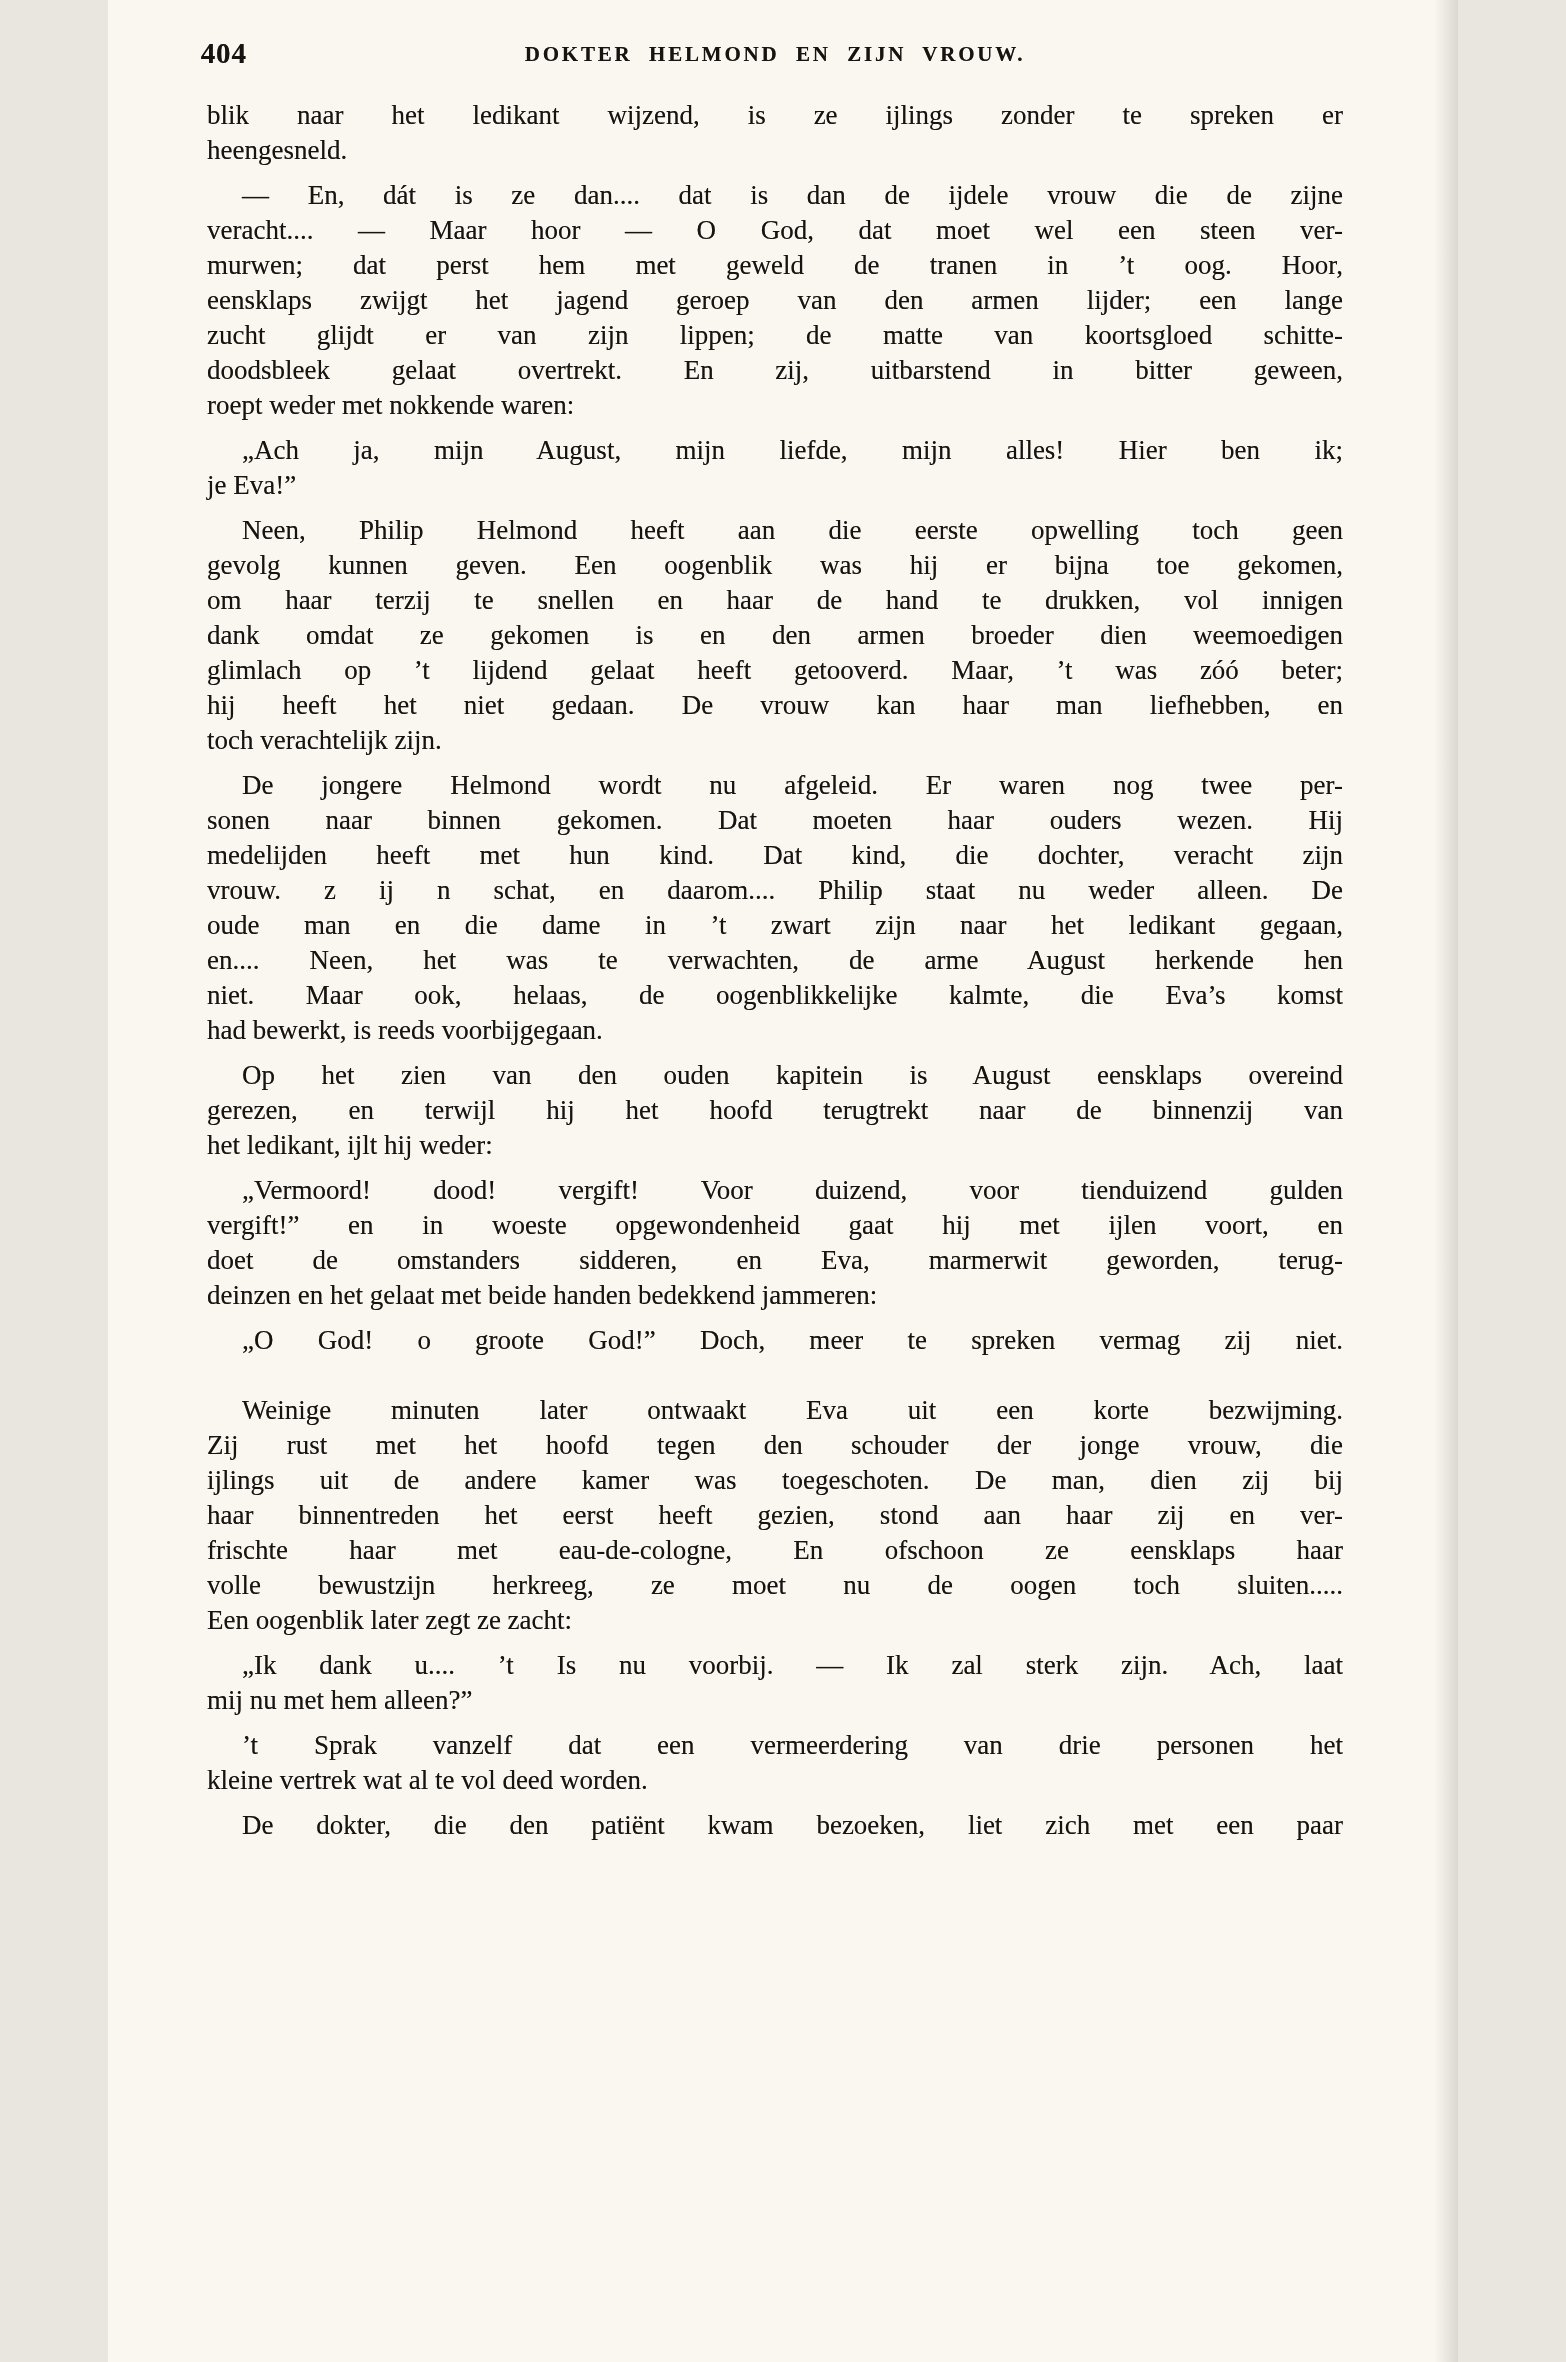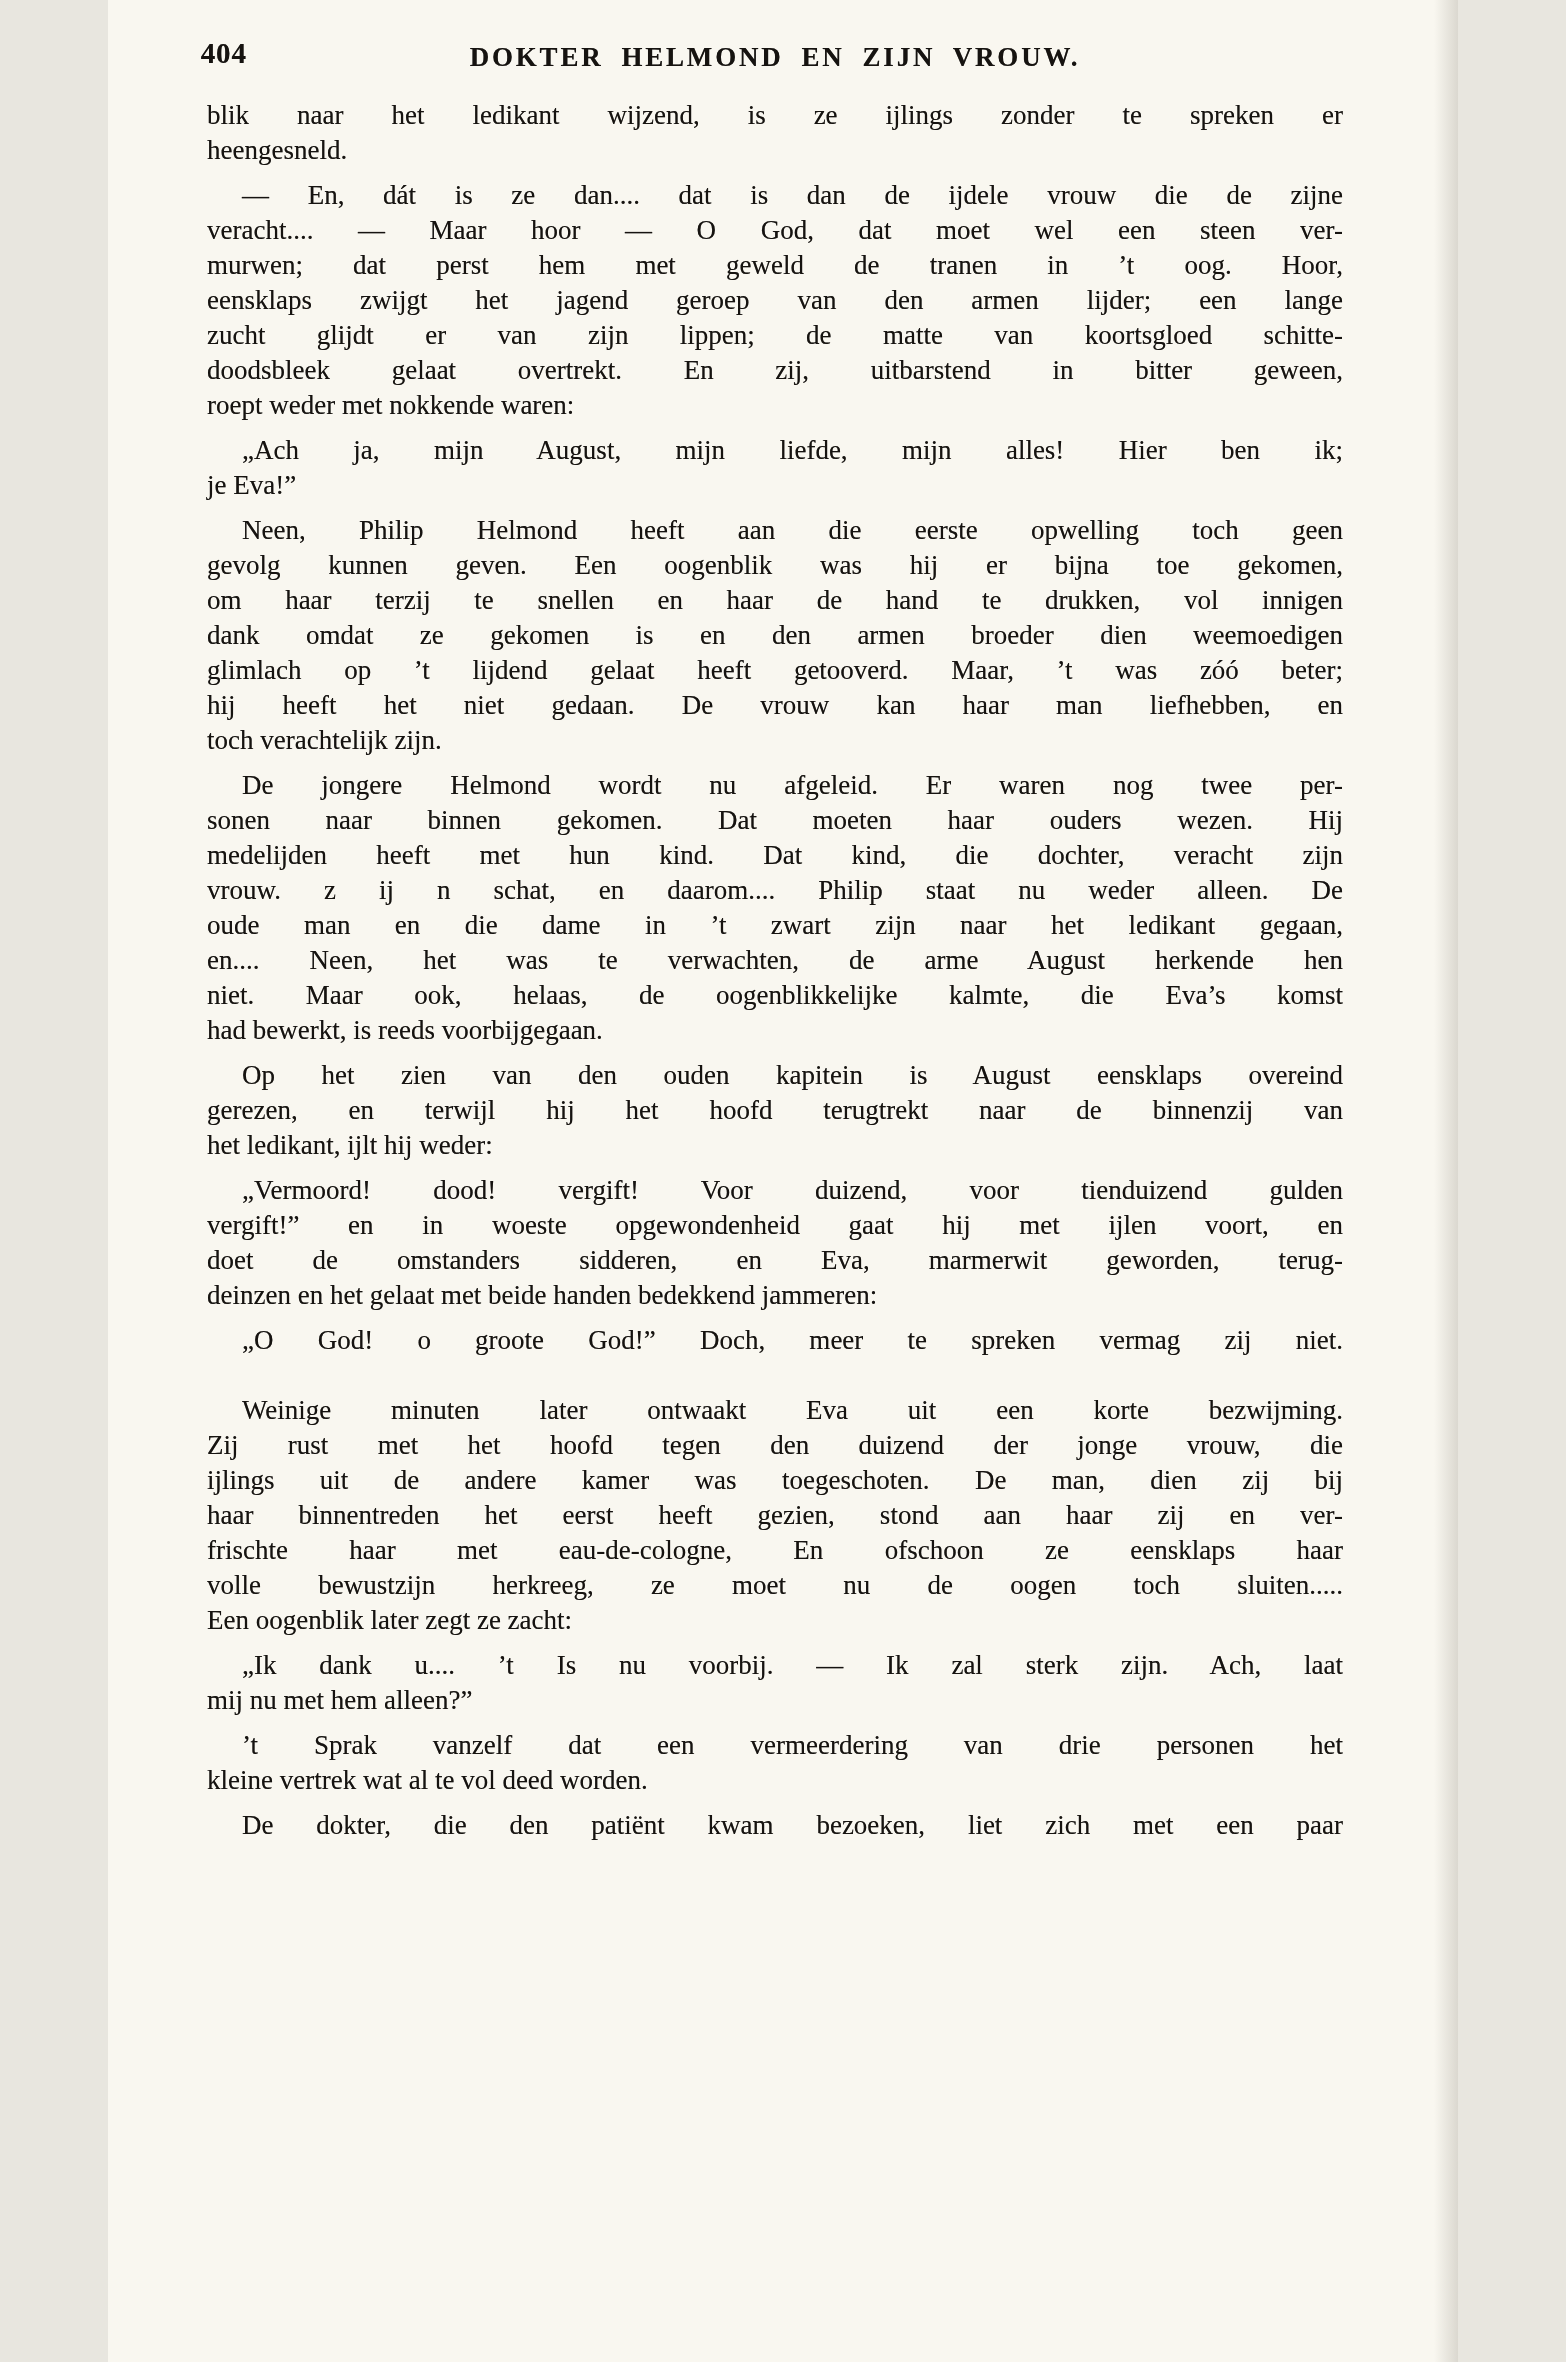--- a/index.html
+++ b/index.html
@@ -39,21 +39,21 @@
     left: 3.7px;
     top: 0;
     font-size: 29px;
     font-weight: bold;
     letter-spacing: 0.9px;
     text-shadow: 0 0 0.5px rgba(0,0,0,0.55);
   }
   .running-title {
     display: block;
     text-align: center;
-    font-size: 27px;
+    font-size: 21px;
     font-weight: bold;
     letter-spacing: 2.8px;
     word-spacing: 8.4px;
     padding-top: 4.7px;
     text-shadow: 0 0 0.4px rgba(0,0,0,0.5);
   }
   .text-block {
     position: relative;
     font-size: 27px;
     line-height: 35px;
@@ -150,21 +150,21 @@
         <div class="line indent">„Vermoord! dood! vergift! Voor duizend, voor tienduizend gulden</div>
         <div class="line">vergift!” en in woeste opgewondenheid gaat hij met ijlen voort, en</div>
         <div class="line">doet de omstanders sidderen, en Eva, marmerwit geworden, terug-</div>
         <div class="line last">deinzen en het gelaat met beide handen bedekkend jammeren:</div>
       </div>
       <div class="paragraph">
         <div class="line indent">„O God! o groote God!” Doch, meer te spreken vermag zij niet.</div>
       </div>
       <div class="paragraph gap-before">
         <div class="line indent">Weinige minuten later ontwaakt Eva uit een korte bezwijming.</div>
-        <div class="line">Zij rust met het hoofd tegen den duizend der jonge vrouw, die</div>
+        <div class="line">Zij rust met het hoofd tegen den schouder der jonge vrouw, die</div>
         <div class="line">ijlings uit de andere kamer was toegeschoten. De man, dien zij bij</div>
         <div class="line">haar binnentreden het eerst heeft gezien, stond aan haar zij en ver-</div>
         <div class="line">frischte haar met eau-de-cologne, En ofschoon ze eensklaps haar</div>
         <div class="line">volle bewustzijn herkreeg, ze moet nu de oogen toch sluiten.....</div>
         <div class="line last">Een oogenblik later zegt ze zacht:</div>
       </div>
       <div class="paragraph">
         <div class="line indent">„Ik dank u.... ’t Is nu voorbij. — Ik zal sterk zijn. Ach, laat</div>
         <div class="line last">mij nu met hem alleen?”</div>
       </div>

